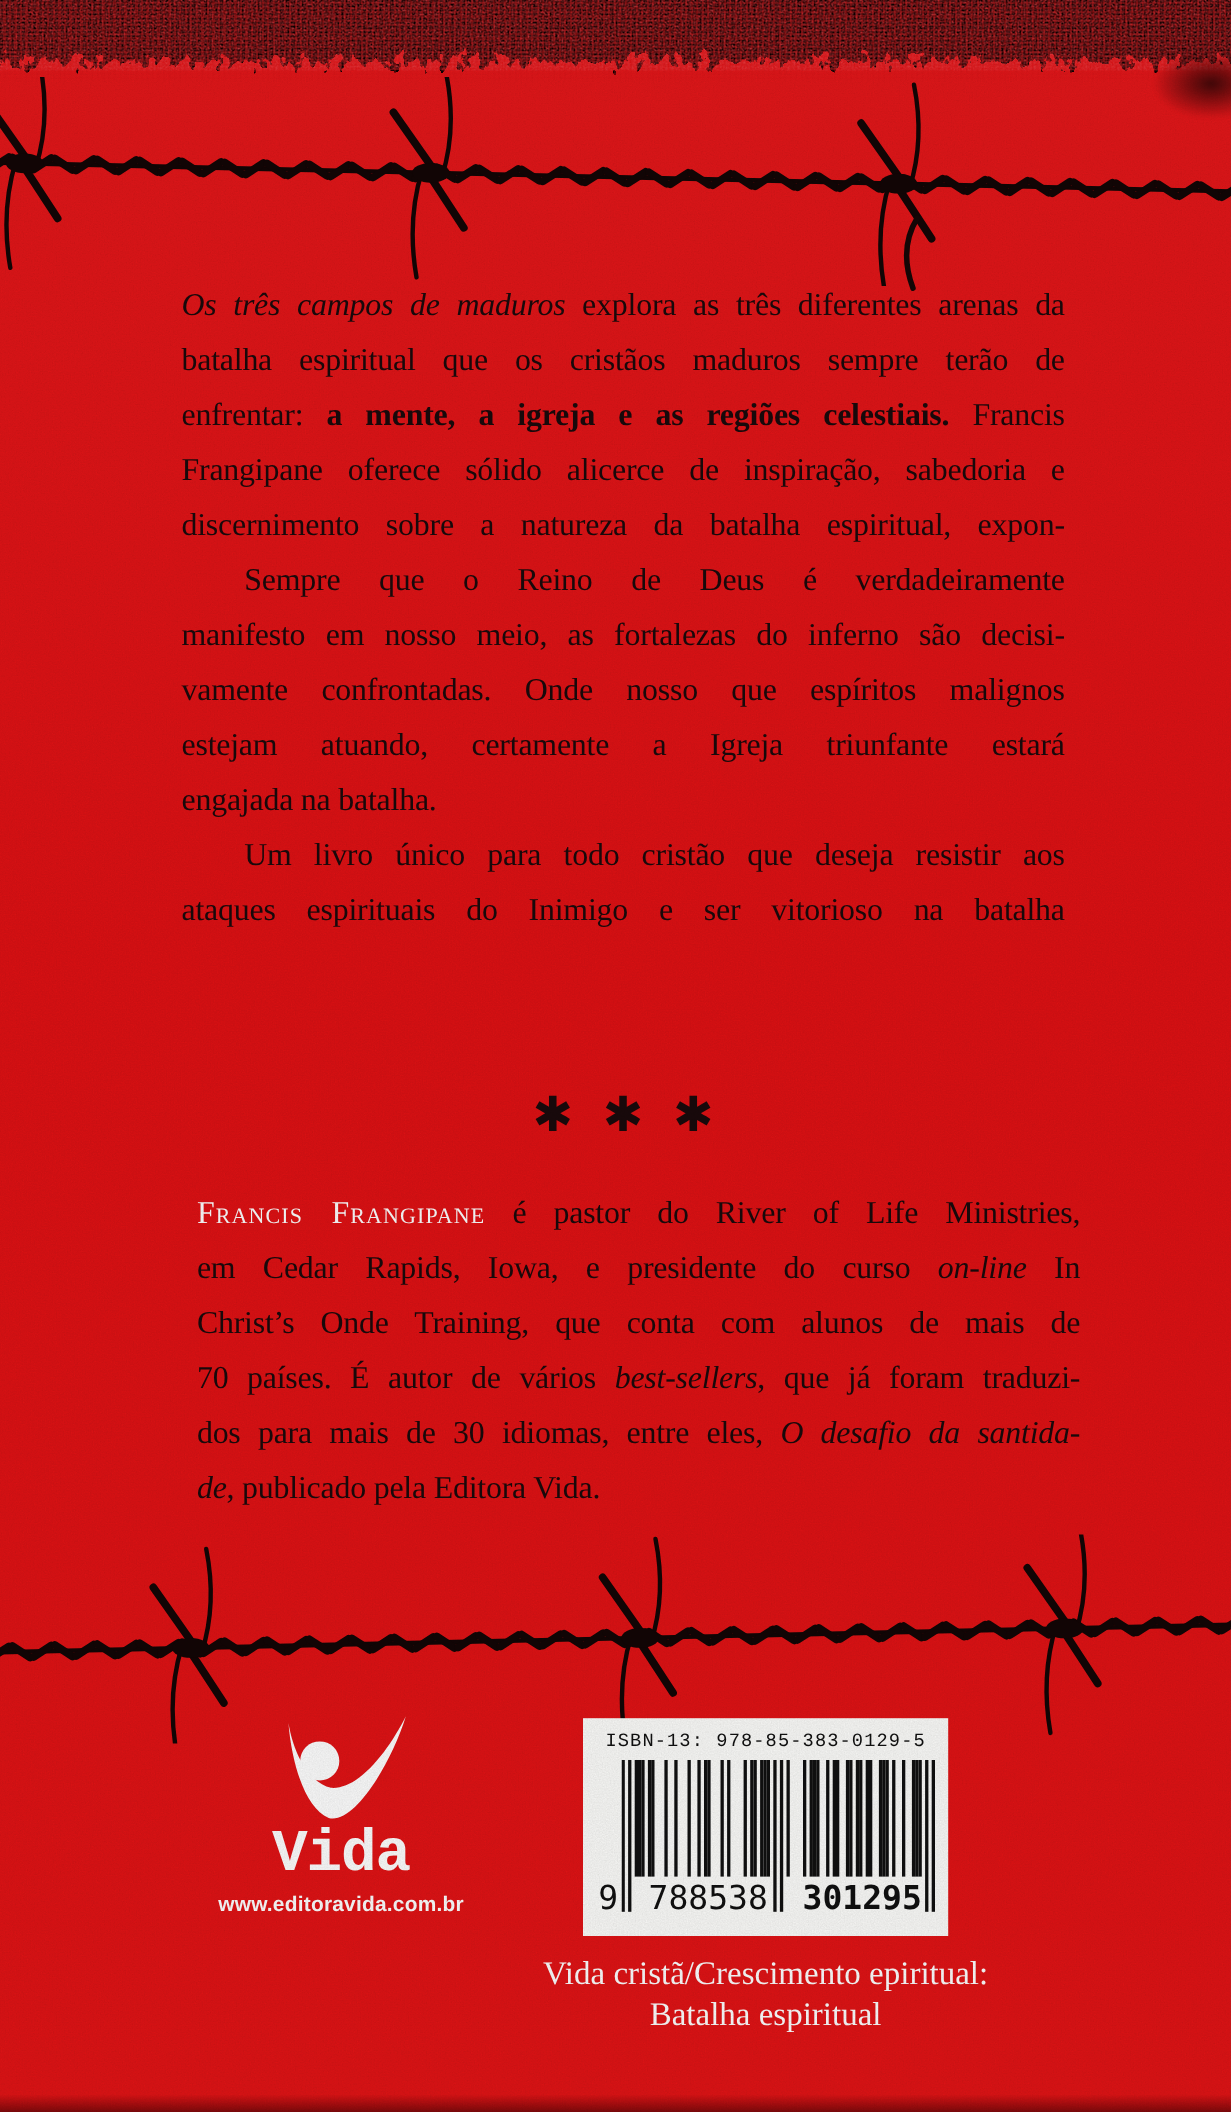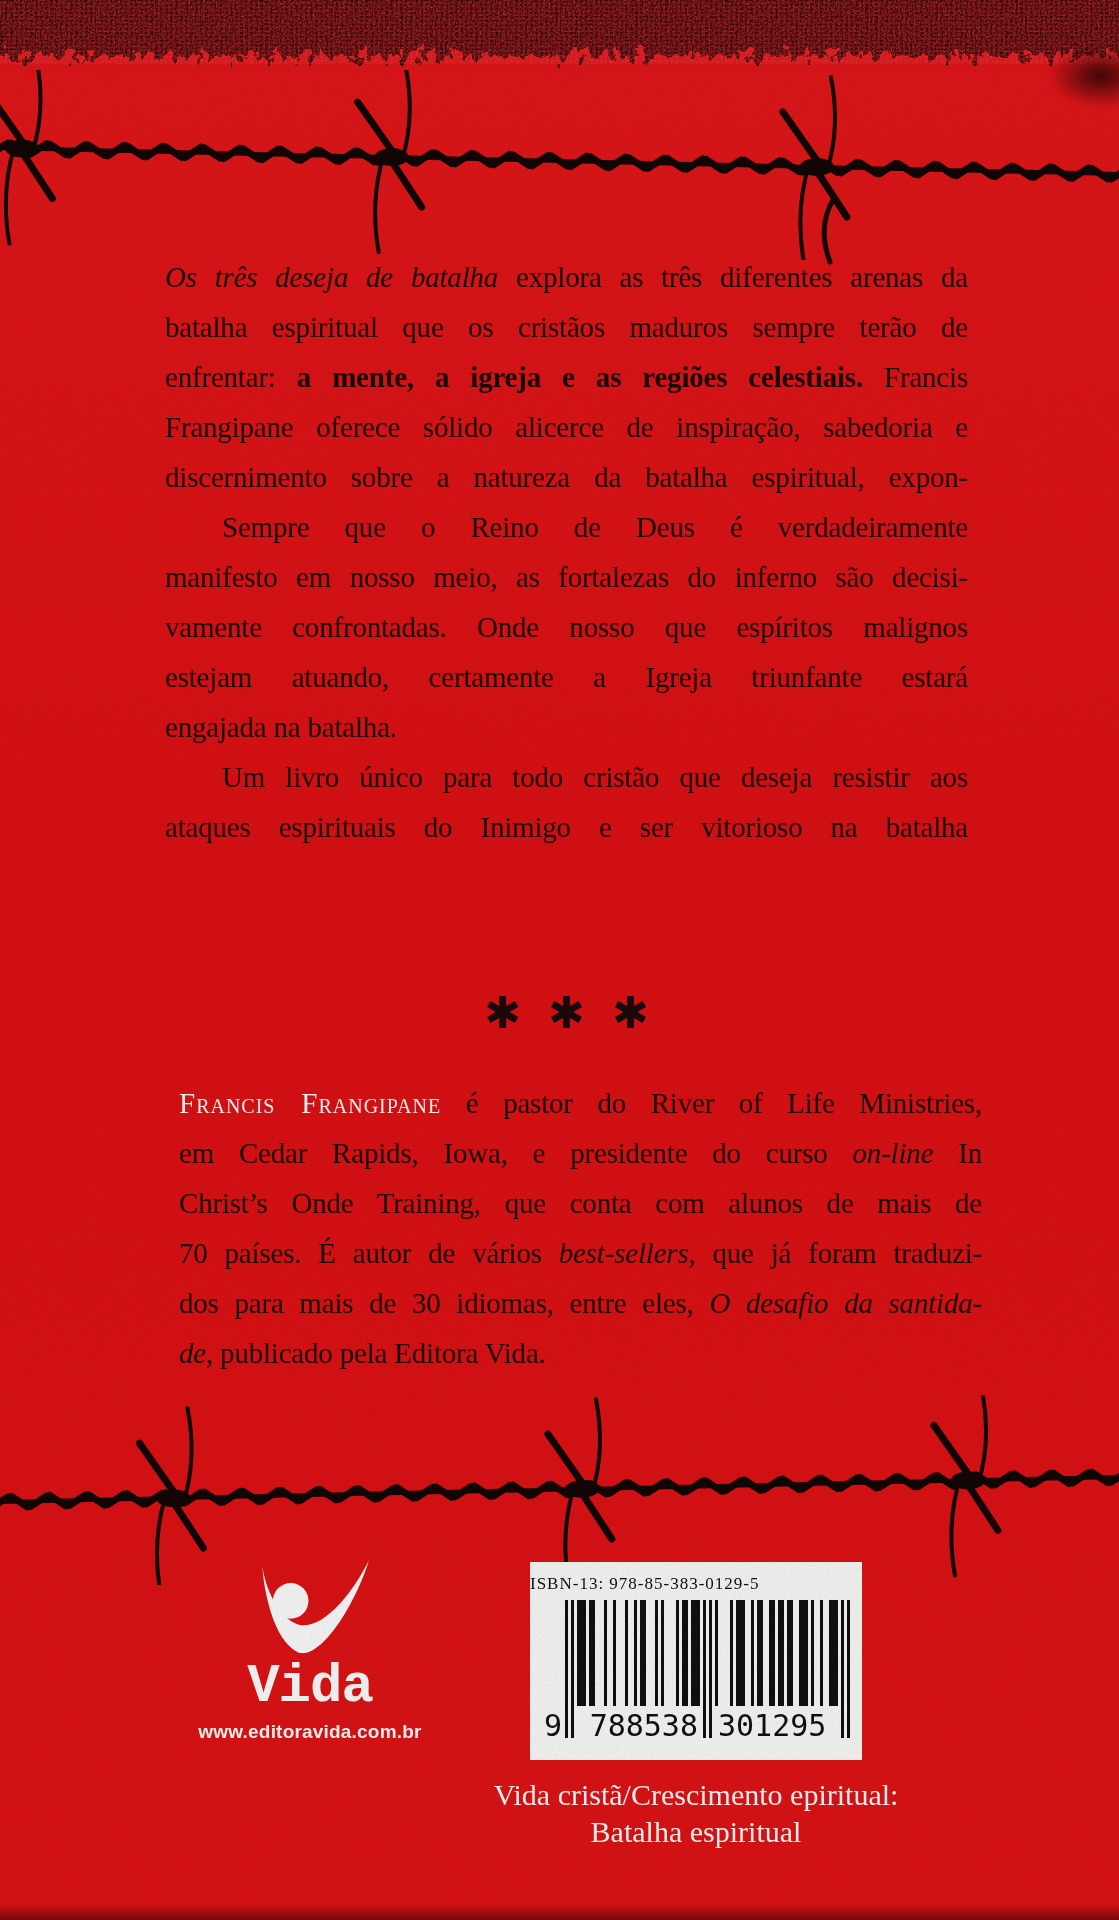--- a/index.html
+++ b/index.html
@@ -46,30 +46,30 @@
     word-spacing:16px;
   }
   
   .publisher{position:absolute; left:190px; top:1558px; width:240px; text-align:center;}
   .swoosh{display:block; margin:0 auto;}
   .wordmark{font-family:Liberation Mono, monospace; font-weight:bold; font-size:54px; line-height:54px; letter-spacing:-1px; color:var(--white,#fff); margin-top:0px;}
   .website{font-family:"Liberation Sans",sans-serif; font-weight:bold; font-size:19px; line-height:24px; letter-spacing:.2px; color:var(--white,#fff); margin-top:6px;}
   
   .barcode-box{position:absolute; left:530px; top:1562px; width:332px; height:198px; background:#fdfdfb;}
   .isbn-label{
-    position:absolute; left:0; right:0; top:12px; 
-    font-family:Liberation Serif, serif; font-size:17px; letter-spacing:1px; color:#111;
+    position:absolute; left:0; right:0; top:12px; text-align:center;
+    font-family:Liberation Mono, monospace; font-size:17px; letter-spacing:1px; color:#111;
   }
   #barcode-bars{position:absolute; left:35px; top:38px;}
   .bc-digits span{
     position:absolute; font-family:"DejaVu Sans Mono",monospace; font-size:30px; color:#111; top:146px;
   }
   .bc-d9{left:4px; width:28px; text-align:right;}
   .bc-dl{left:48px; width:120px; text-align:right;}
-  .bc-dr{left:188px; width:120px; text-align:left;}
+  .bc-dr{left:188px; width:120px; text-align:right;font-weight:bold;}
   
   .category{
     position:absolute; left:446px; top:1776px; width:500px; text-align:center;
     color:var(--white,#fff); font-size:30px; line-height:37px;
   }
   .bottom-shade{position:absolute; left:0; right:0; bottom:0; height:16px;
     background:linear-gradient(180deg, transparent, rgba(50,0,3,.55)); pointer-events:none;}
   .grain{position:absolute; left:0; top:0; pointer-events:none;}
 </style>
 </head>
@@ -172,21 +172,21 @@
       <path d="M808.87 94.98 Q 794.87 140.98000000000002 803.87 191.98000000000002" stroke="#130606" stroke-width="4" fill="none" stroke-linecap="round"></path>
       <line x1="822.87" y1="98.98" x2="782.87" y2="41.980000000000004" stroke="#130606" stroke-width="7" stroke-linecap="round"></line>
       <line x1="812.87" y1="94.98" x2="846.87" y2="146.98000000000002" stroke="#130606" stroke-width="7" stroke-linecap="round"></line>
       <ellipse cx="816.87" cy="96.98" rx="17" ry="9" fill="#130606"></ellipse>
     </svg>
   <svg class="scratch" width="24" height="70">
     <path d="M14,2 C3,20 1,42 10,66" stroke="#160707" stroke-width="5" fill="none" stroke-linecap="round"></path>
   </svg>
 
   <main class="copy" id="copy-block">
-      <div class="line"><span class="seg-i">Os três deseja de batalha</span><span class="seg-r"> explora as três diferentes arenas da</span></div>
+      <div class="line"><span class="seg-i">Os três campos de maduros</span><span class="seg-r"> explora as três diferentes arenas da</span></div>
       <div class="line"><span class="seg-r">batalha espiritual que os cristãos maduros sempre terão de</span></div>
       <div class="line"><span class="seg-r">enfrentar: </span><span class="seg-b">a mente, a igreja e as regiões celestiais.</span><span class="seg-r"> Francis</span></div>
       <div class="line"><span class="seg-r">Frangipane oferece sólido alicerce de inspiração, sabedoria e</span></div>
       <div class="line"><span class="seg-r">discernimento sobre a natureza da batalha espiritual, expon-</span></div>
       <div class="line" style="padding-left: 57px;"><span class="seg-r">Sempre que o Reino de Deus é verdadeiramente</span></div>
       <div class="line"><span class="seg-r">manifesto em nosso meio, as fortalezas do inferno são decisi-</span></div>
       <div class="line"><span class="seg-r">vamente confrontadas. Onde nosso que espíritos malignos</span></div>
       <div class="line"><span class="seg-r">estejam atuando, certamente a Igreja triunfante estará</span></div>
       <div class="line last"><span class="seg-r">engajada na batalha.</span></div>
       <div class="line" style="padding-left: 57px;"><span class="seg-r">Um livro único para todo cristão que deseja resistir aos</span></div>

